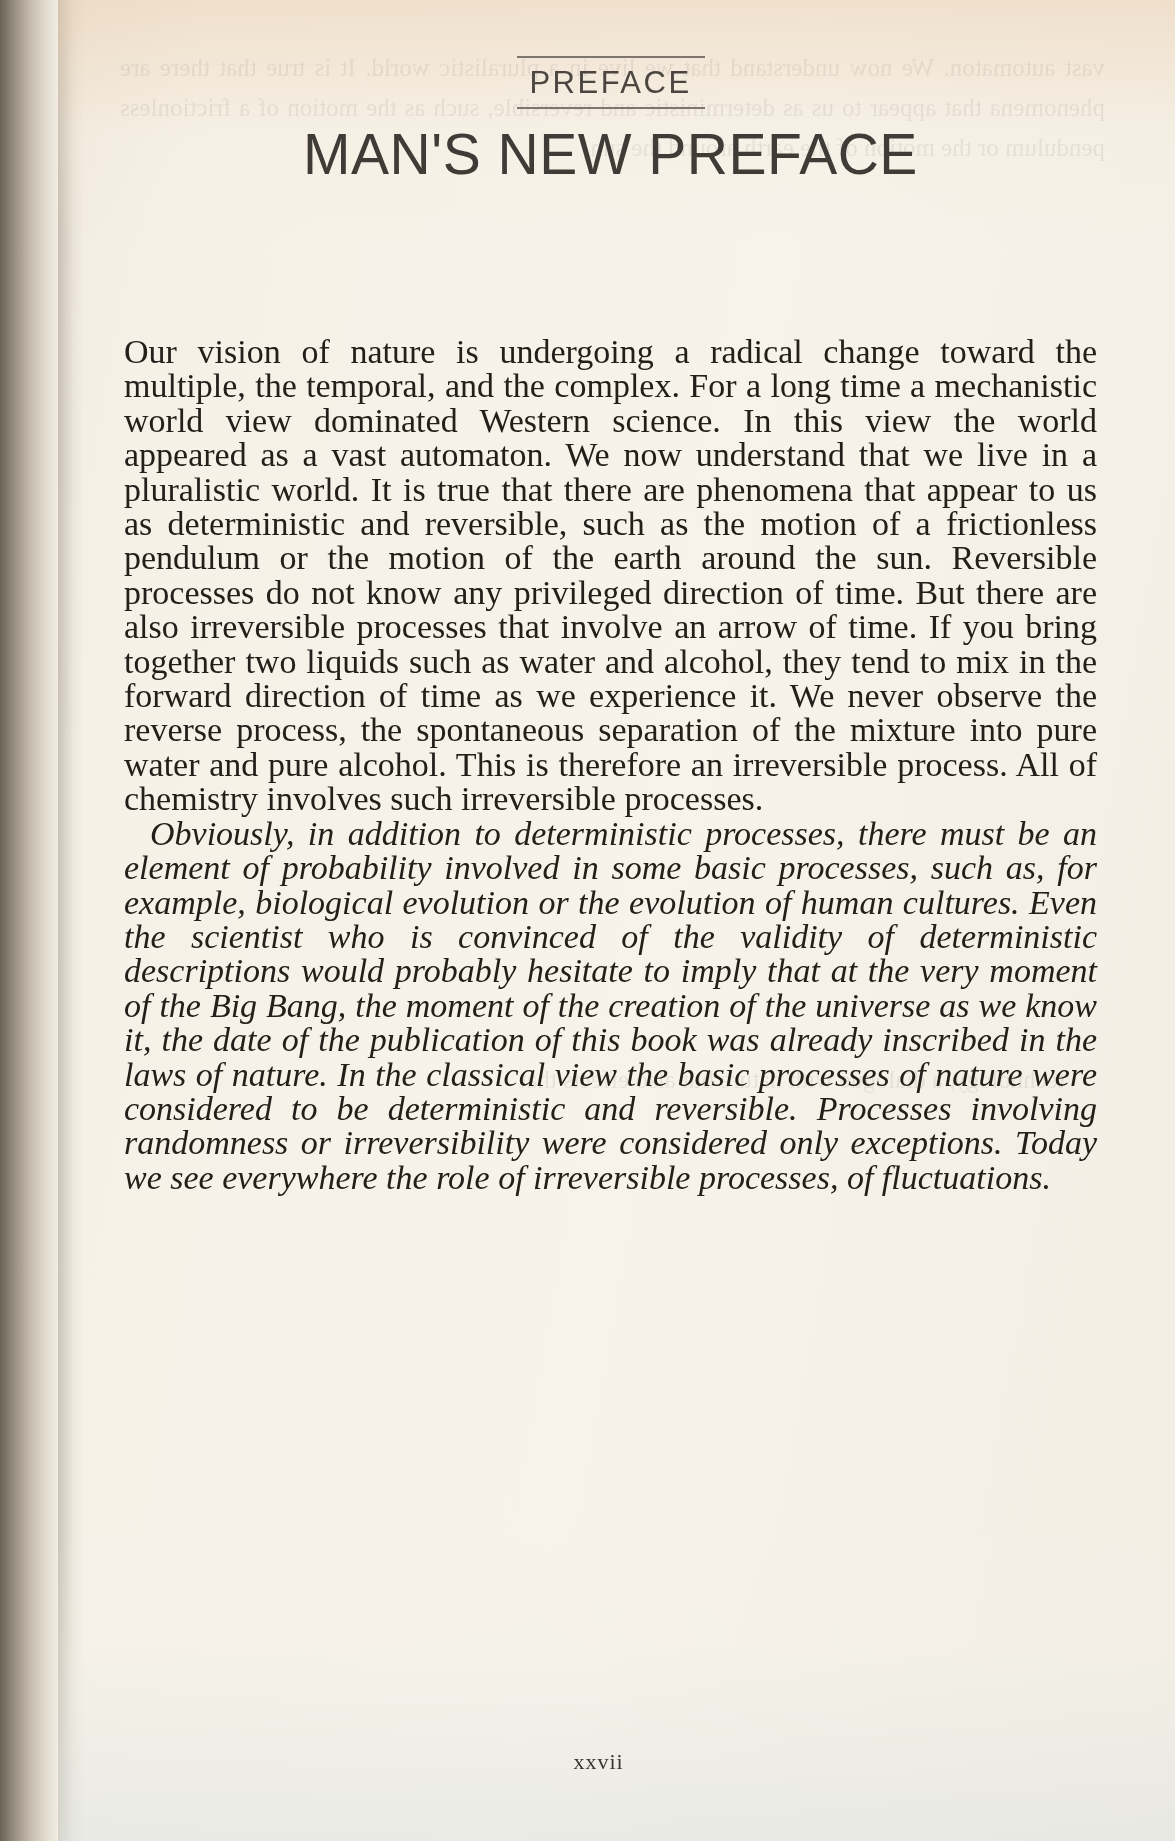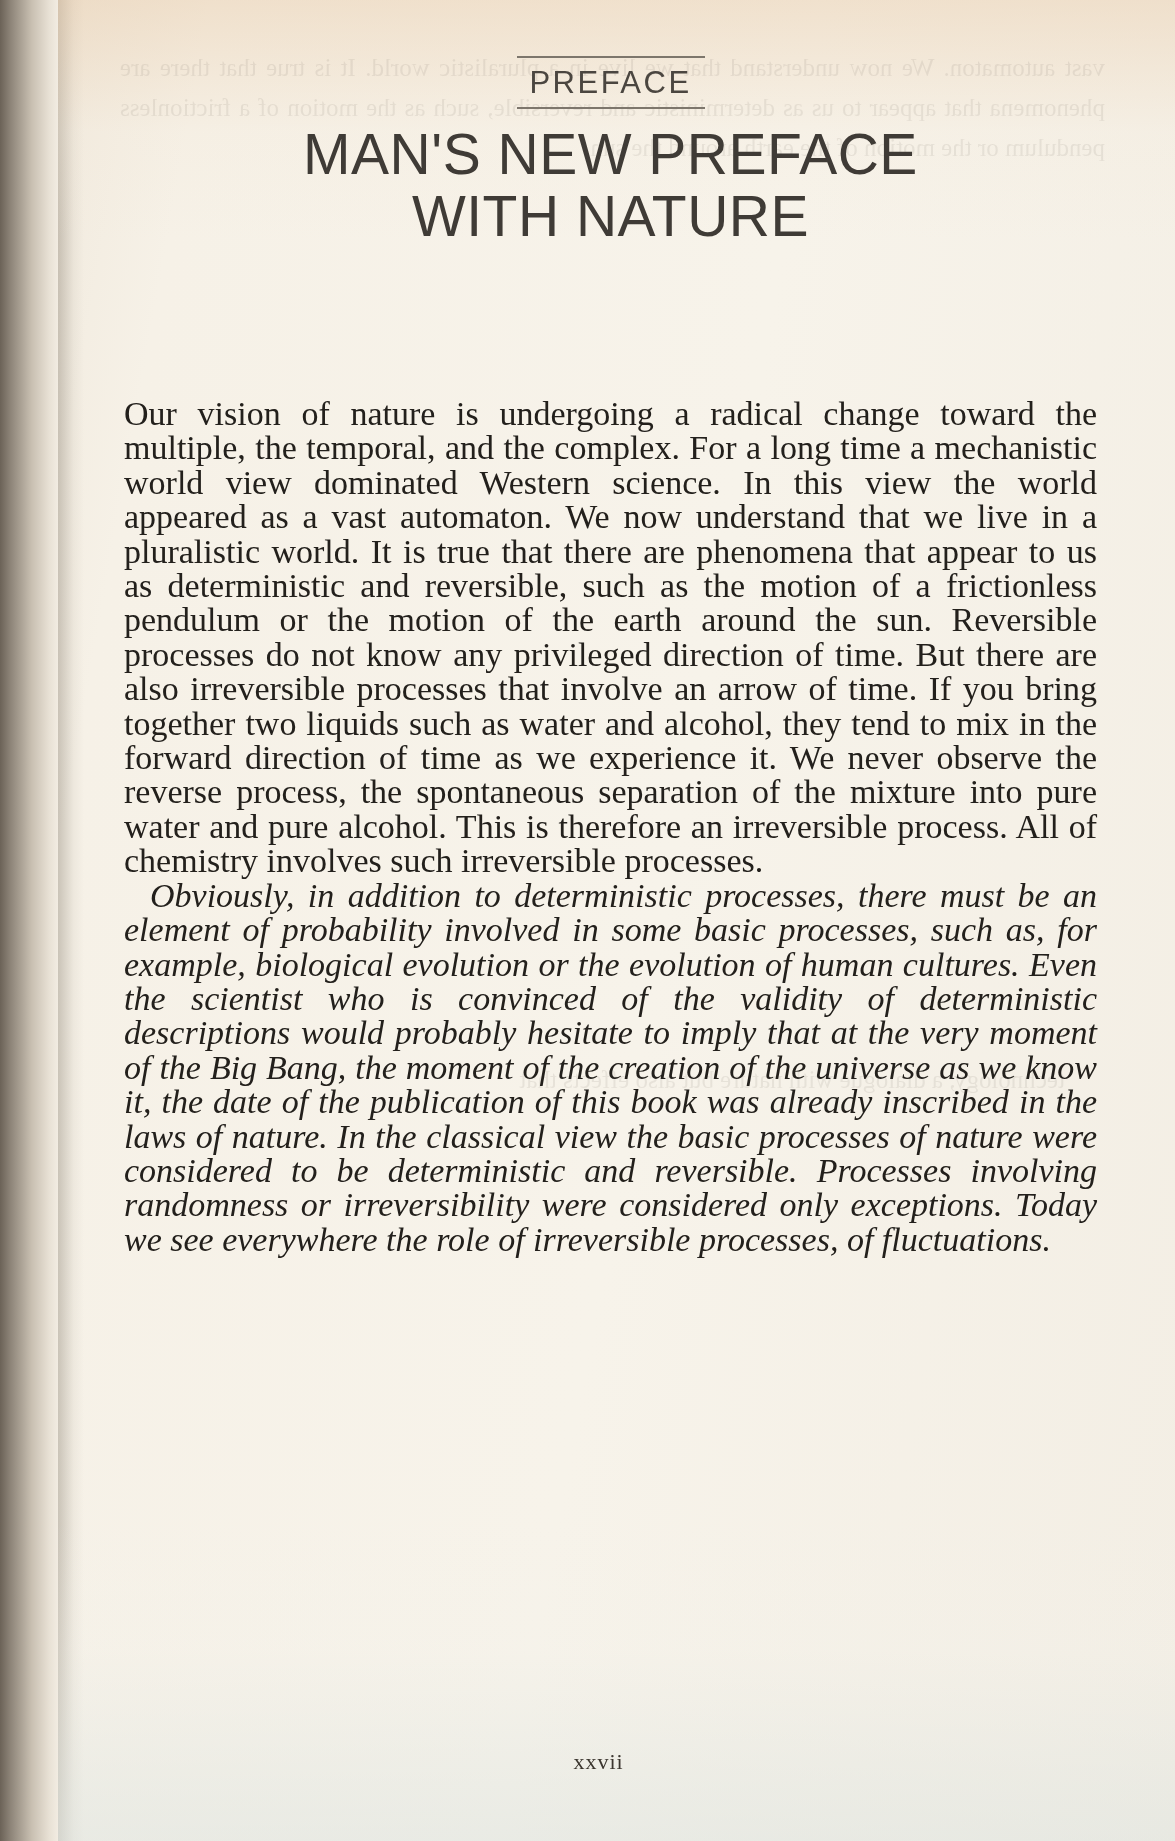--- a/index.html
+++ b/index.html
@@ -138,21 +138,20 @@
   <div class="bleed mid">technology, a dialogue with nature but also effects that</div>
 
   <div class="content">
 
     <div class="preface-wrap">
       <div class="preface-label">PREFACE</div>
     </div>
 
     <h1 class="title">
       <span class="ln ln1">MAN'S NEW PREFACE</span>
-      <span class="ln ln2">WITH NATURE</span>
     </h1>
 
     <div class="body">
       <p>Our vision of nature is undergoing a radical change toward the multiple, the temporal, and the complex. For a long time a mechanistic world view dominated Western science. In this view the world appeared as a vast automaton. We now understand that we live in a pluralistic world. It is true that there are phenomena that appear to us as deterministic and reversible, such as the motion of a frictionless pendulum or the motion of the earth around the sun. Reversible processes do not know any privileged direction of time. But there are also irreversible processes that involve an arrow of time. If you bring together two liquids such as water and alcohol, they tend to mix in the forward direction of time as we experience it. We never observe the reverse process, the spontaneous separation of the mixture into pure water and pure alcohol. This is therefore an irreversible process. All of chemistry involves such irreversible processes.</p>
       <p>Obviously, in addition to deterministic processes, there must be an element of probability involved in some basic processes, such as, for example, biological evolution or the evolution of human cultures. Even the scientist who is convinced of the validity of deterministic descriptions would probably hesitate to imply that at the very moment of the Big Bang, the moment of the creation of the universe as we know it, the date of the publication of this book was already inscribed in the laws of nature. In the classical view the basic processes of nature were considered to be deterministic and reversible. Processes involving randomness or irreversibility were considered only exceptions. Today we see everywhere the role of irreversible processes, of fluctuations.</p>
     </div>
 
   </div>
 
   <div class="folio">xxvii</div>

